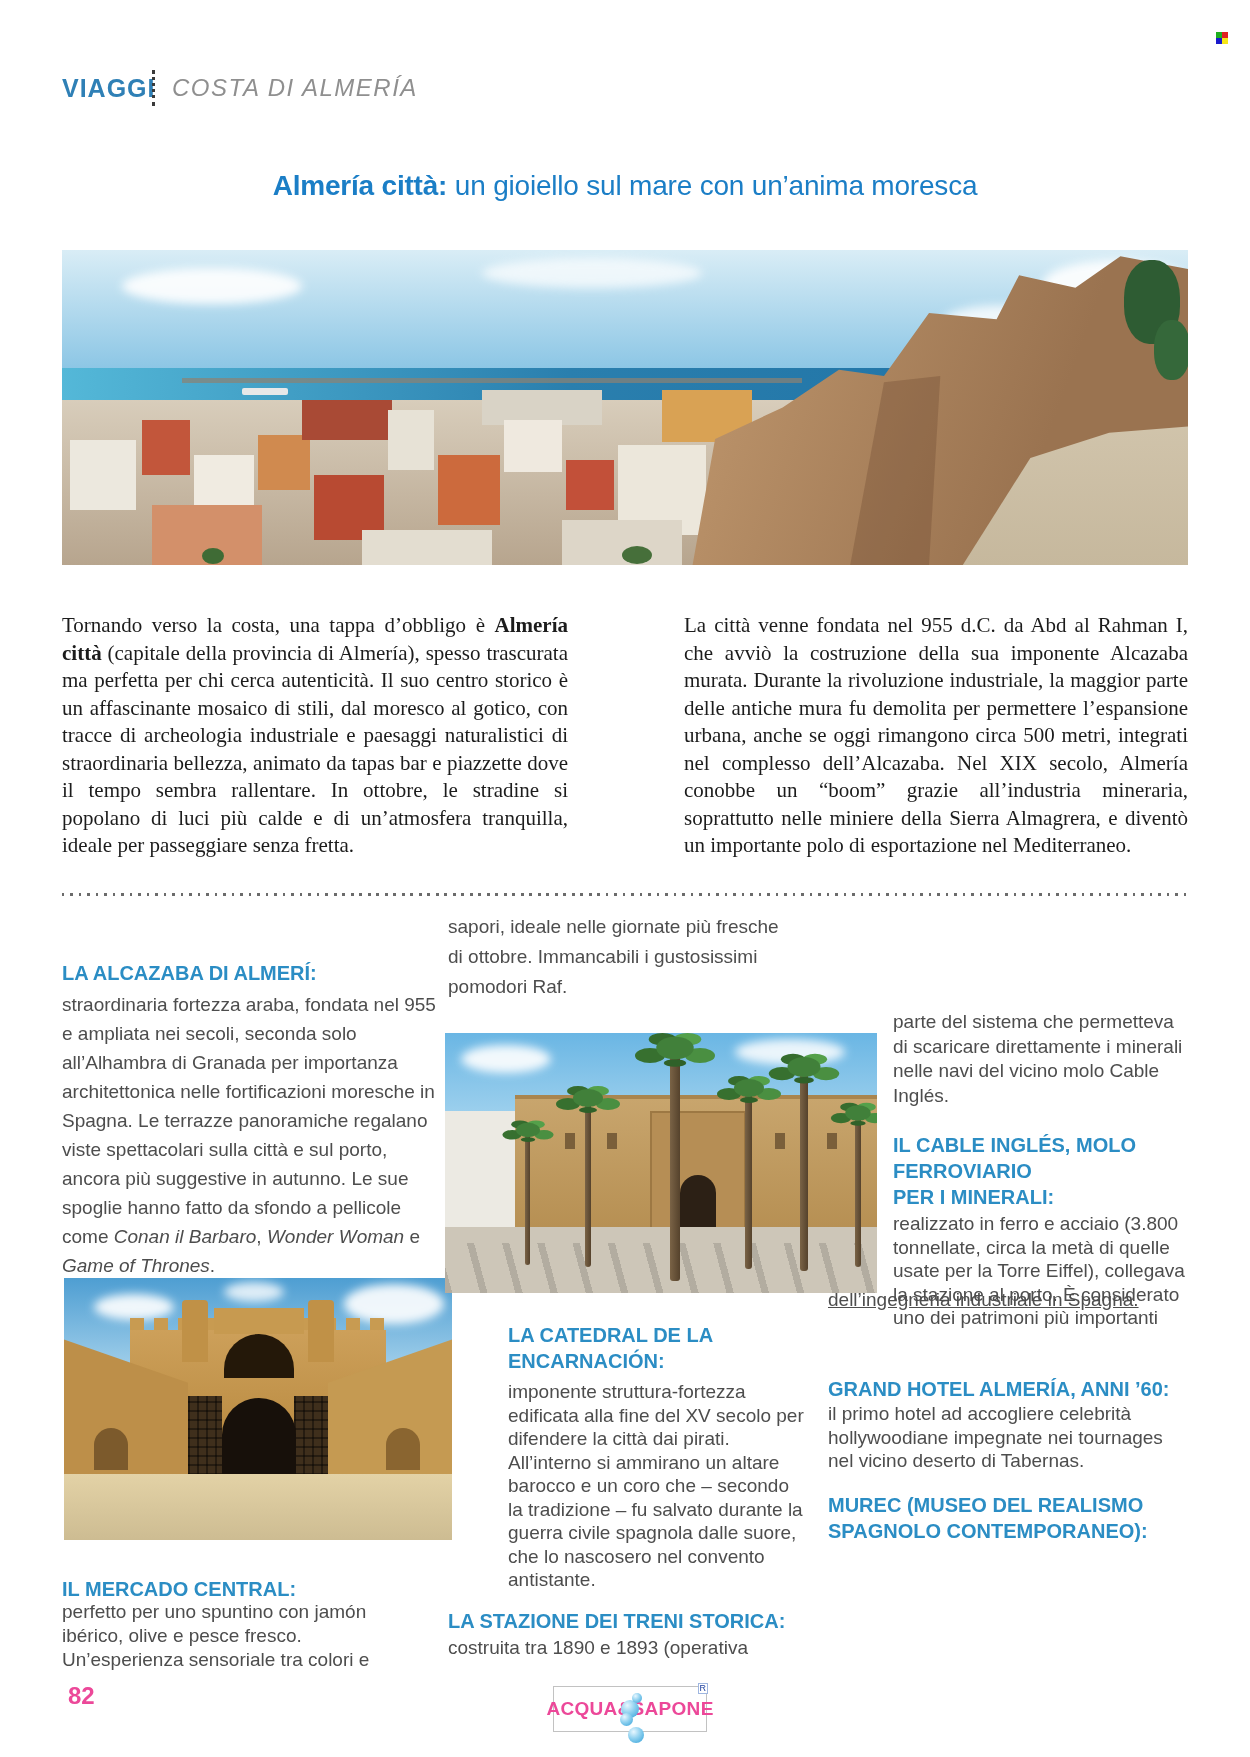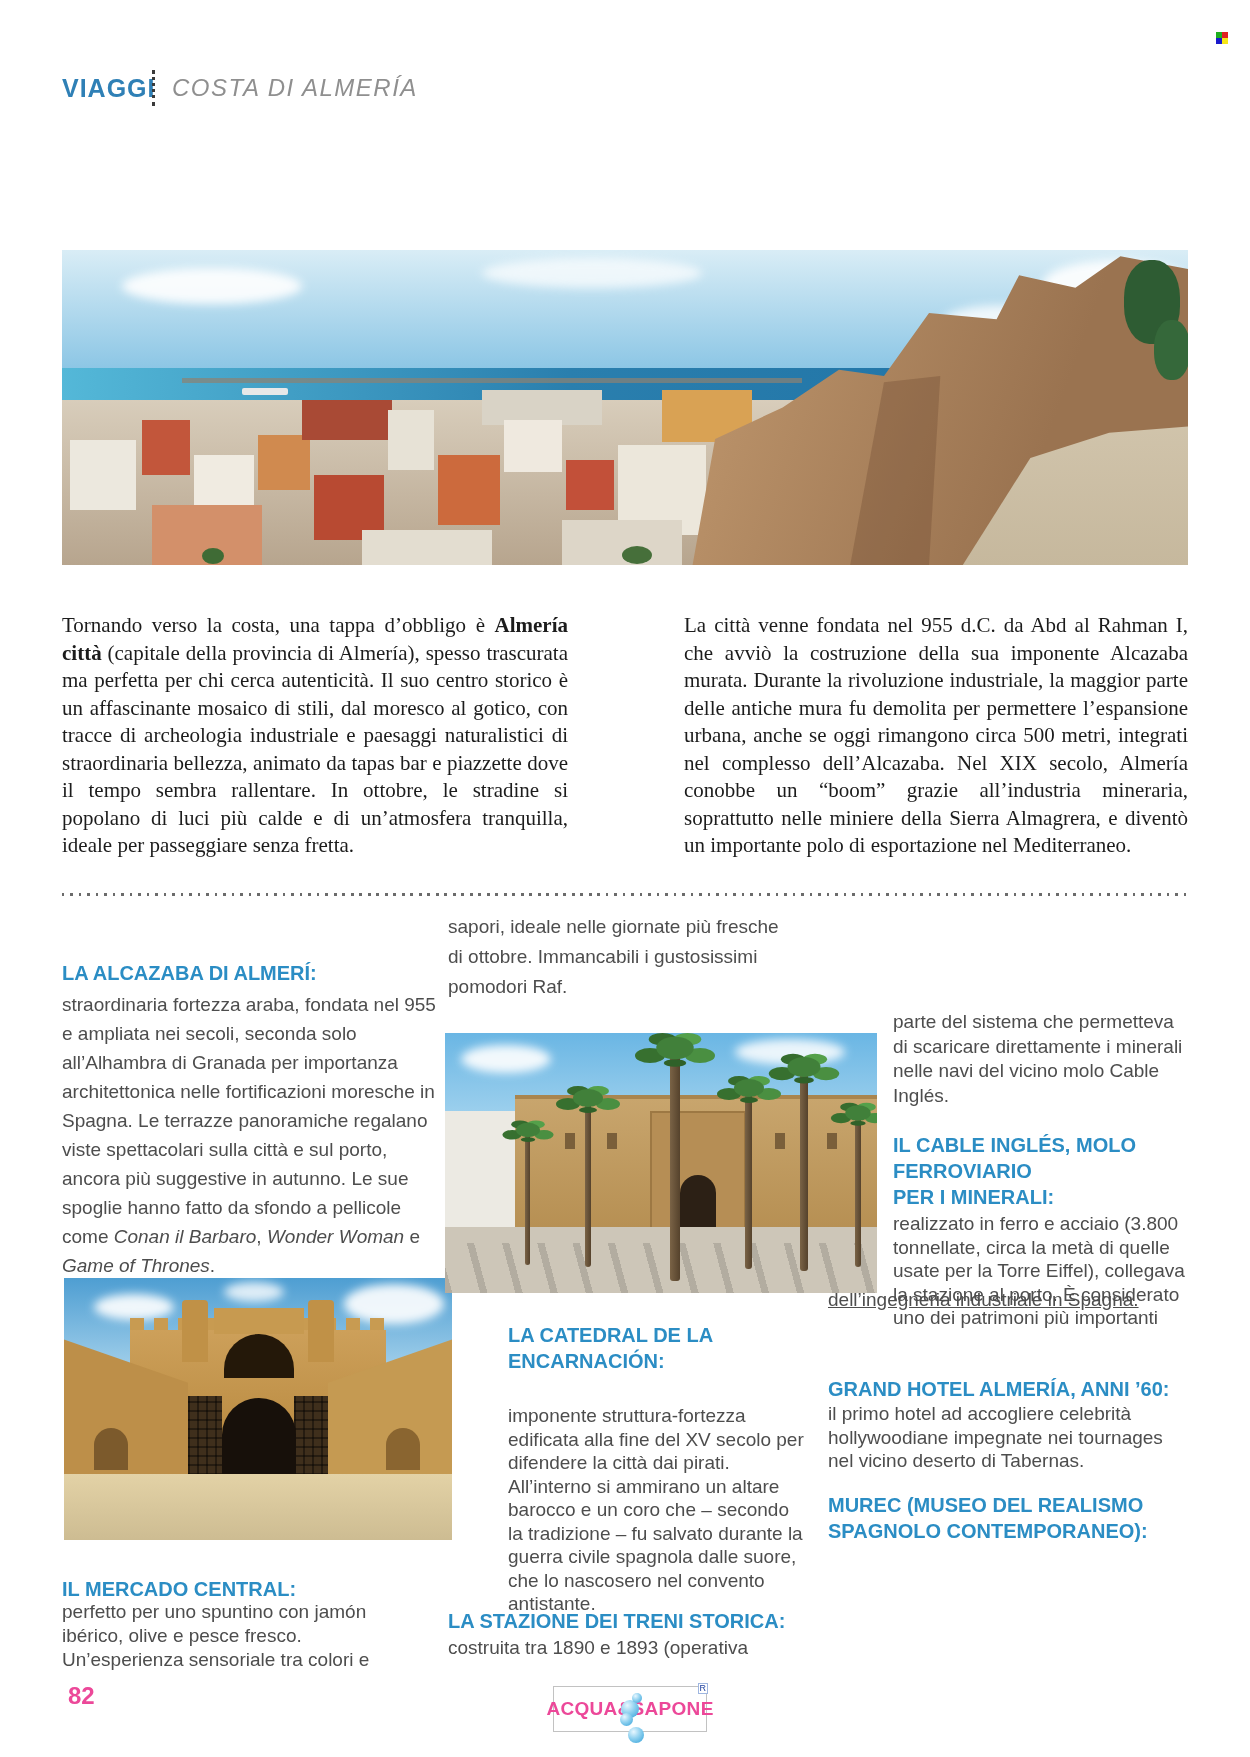--- a/index.html
+++ b/index.html
@@ -49,20 +49,21 @@
   <div class="abs kicker">VIAGGI</div>
   <div class="abs kdiv"></div>
   <div class="abs seclabel">COSTA DI ALMERÍA</div>
   <div class="abs regmark">
     <div style="background:#1faf1f"></div>
     <div style="background:#e02020"></div>
     <div style="background:#1a1acc"></div>
     <div style="background:#f5e618"></div>
   </div>
 
+  <div class="abs title"><b>Almería città:</b><span> un gioiello sul mare con un’anima moresca</span></div>
 
   <div class="abs photo" style="left:62px;top:250px;width:1126px;height:315px;">
     <div class="ph" style="left:0;top:0;width:1126px;height:170px;background:linear-gradient(#d9edf6,#8cc6e5 70%,#6fb6dc);"></div>
     <div class="cloud" style="left:60px;top:18px;width:180px;height:36px;"></div>
     <div class="cloud" style="left:420px;top:8px;width:220px;height:30px;opacity:.7;"></div>
     <div class="cloud" style="left:980px;top:10px;width:150px;height:50px;"></div>
     <div class="cloud" style="left:880px;top:55px;width:120px;height:34px;opacity:.8;"></div>
     <div class="ph" style="left:0;top:118px;width:1126px;height:58px;background:linear-gradient(90deg,#54b8d8,#2a7fae 45%,#1d6fa3);"></div>
     <div class="ph" style="left:120px;top:128px;width:620px;height:5px;background:#8d8272;opacity:.7;"></div>
     <div class="ph" style="left:180px;top:138px;width:46px;height:7px;background:#e8e8e8;border-radius:2px;"></div>
@@ -177,21 +178,21 @@
         <div class="crown" style="left:-11px;top:-15px;transform:scale(1.1);"></div>
       </div>
     <div class="ph" style="left:410px;top:84px;">
         <div class="trunk" style="left:0;top:0;width:6px;height:150px;"></div>
         <div class="crown" style="left:-12px;top:-13px;transform:scale(.85);"></div>
       </div>
   </div>
 
   <div class="abs ftitle" style="left:508px;top:1322px;width:300px;">LA CATEDRAL DE LA
 ENCARNACIÓN:</div>
-  <div class="abs fbody" style="left:508px;top:1380px;width:300px;line-height:23.5px;margin-top:24px;">imponente struttura-fortezza edificata alla fine del XV secolo per difendere la città dai pirati. All’interno si ammirano un altare barocco e un coro che – secondo la tradizione – fu salvato durante la guerra civile spagnola dalle suore, che lo nascosero nel convento antistante.</div>
+  <div class="abs fbody" style="left:508px;top:1380px;width:300px;line-height:23.5px;">imponente struttura-fortezza edificata alla fine del XV secolo per difendere la città dai pirati. All’interno si ammirano un altare barocco e un coro che – secondo la tradizione – fu salvato durante la guerra civile spagnola dalle suore, che lo nascosero nel convento antistante.</div>
 
   <div class="abs ftitle" style="left:448px;top:1608px;width:350px;">LA STAZIONE DEI TRENI STORICA:</div>
   <div class="abs fbody" style="left:448px;top:1636px;width:350px;line-height:24px;">costruita tra 1890 e 1893 (operativa</div>
 
   <div class="abs fbody" style="left:893px;top:1010px;width:300px;line-height:24.5px;">parte del sistema che permetteva di scaricare direttamente i minerali nelle navi del vicino molo Cable Inglés.</div>
 
   <div class="abs ftitle" style="left:893px;top:1132px;width:292px;">IL CABLE INGLÉS, MOLO
 FERROVIARIO
 PER I MINERALI:</div>
   <div class="abs fbody" style="left:893px;top:1212px;width:300px;line-height:23.5px;">realizzato in ferro e acciaio (3.800 tonnellate, circa la metà di quelle usate per la Torre Eiffel), collegava la stazione al porto. È considerato uno dei patrimoni più importanti</div>

